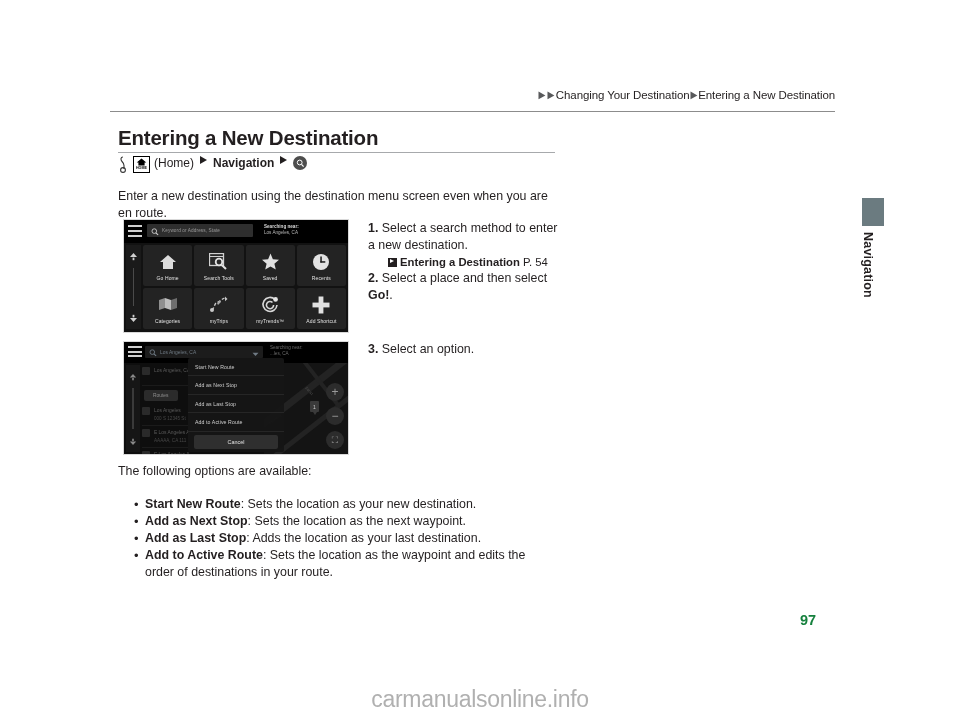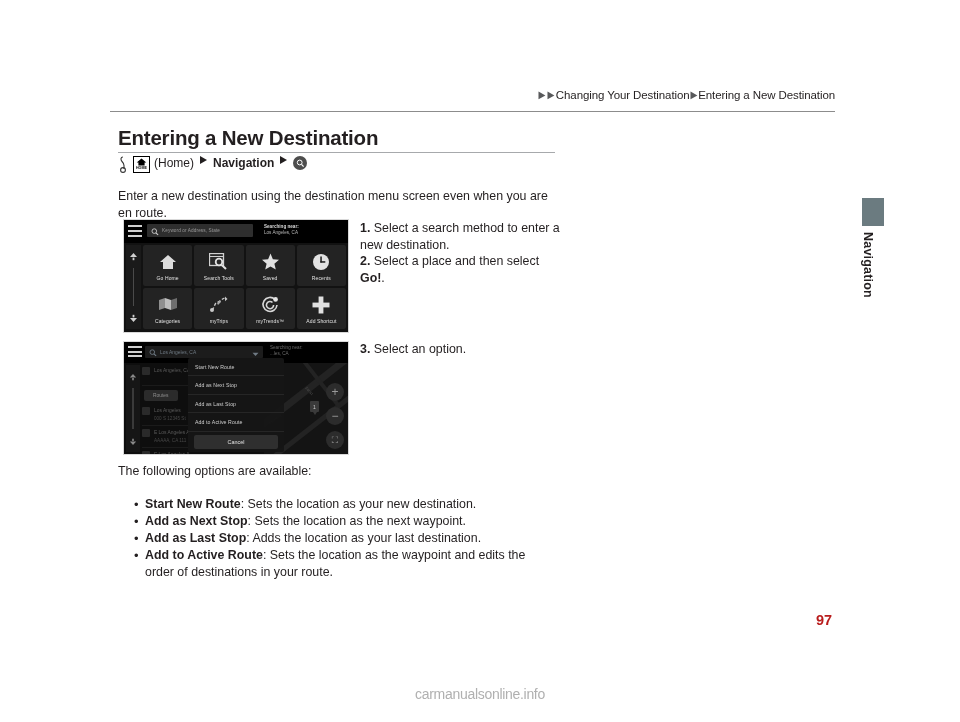--- a/index.html
+++ b/index.html
@@ -289,21 +289,21 @@
   .s2-cancel {
     flex: 1; background: #2f2f2f; border-radius: 2px;
     text-align: center; font-size: 5.4px; color: #e2e2e2;
     padding: 4px 0;
   }
 
   
   .steps1 { position: absolute; left: 360px; top: 220px; width: 205px; }
   .steps2 { position: absolute; left: 360px; top: 341px; width: 205px; }
   .step {
-    font-size: 12.4px; line-height: 16.5px; color: #231f20;
+    font-size: 12.4px; line-height: 16.5px; color: #231f20; margin-left: 8px;
   }
   .step b { font-weight: bold; }
   .ref {
     font-size: 11.3px; line-height: 16px; padding-left: 28px;
     display: flex; align-items: baseline; gap: 3px;
     margin-top: 1px;
   }
   .ref .refarrow {
     display: inline-block; width: 9px; height: 9px;
     background: #231f20; position: relative; flex: 0 0 auto;
@@ -352,30 +352,30 @@
     font-size: 12.5px; font-weight: bold;
     color: #231f20;
     writing-mode: vertical-rl;
     text-orientation: mixed;
     letter-spacing: 0.2px;
   }
 
   
   .pageno {
     position: absolute; left: 800px; top: 612px;
-    width: 48px; text-align: center;
+    width: 48px; text-align: left;
     font-size: 14.5px; font-weight: bold;
-    color: #b91c1c;
+    color: #15803d;
   }
 
   
   .watermark {
     position: absolute; left: 0; top: 686px; width: 960px;
     text-align: center;
-    font-size: 14px; color: #b0b0b0;
+    font-size: 23px; color: #b0b0b0;
     letter-spacing: -0.3px;
   }
 </style>
 </head>
 <body>
 
 <div class="page">
 
   <div class="breadcrumb">
     <span class="bc-arrow">▶</span><span class="bc-arrow">▶</span><span class="bc-text">Changing Your Destination</span><span class="bc-arrow">▶</span><span class="bc-text">Entering a New Destination</span>
@@ -539,20 +539,25 @@
       </div>
 
     </div>
   </div>
 
   <div class="steps1">
     <div class="step">
       <b>1.</b>
       <span>Select a search method to enter a new destination.</span>
     </div>
+    <div class="ref">
+      <span class="refarrow"></span>
+      <span class="reftitle">Entering a Destination</span>
+      <span class="refpage">P. 54</span>
+    </div>
     <div class="step">
       <b>2.</b>
       <span>Select a place and then select </span><b>Go!</b><span>.</span>
     </div>
   </div>
 
   <div class="shot" id="shot2">
     <div class="s2-topbar">
       <span class="hamburger" style="top:4px;height:11px;">
           <i></i>

